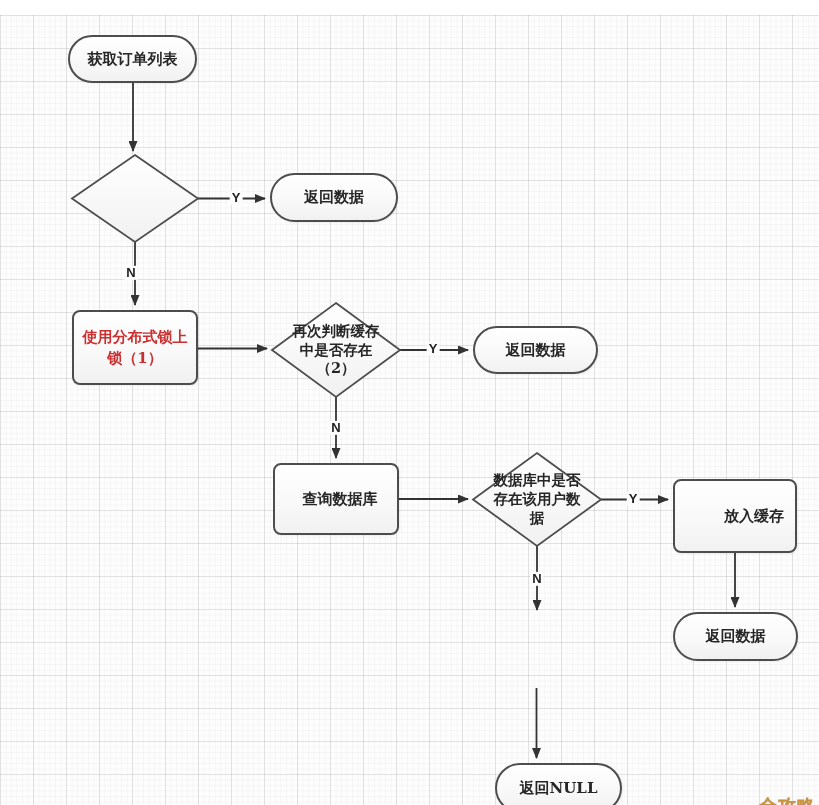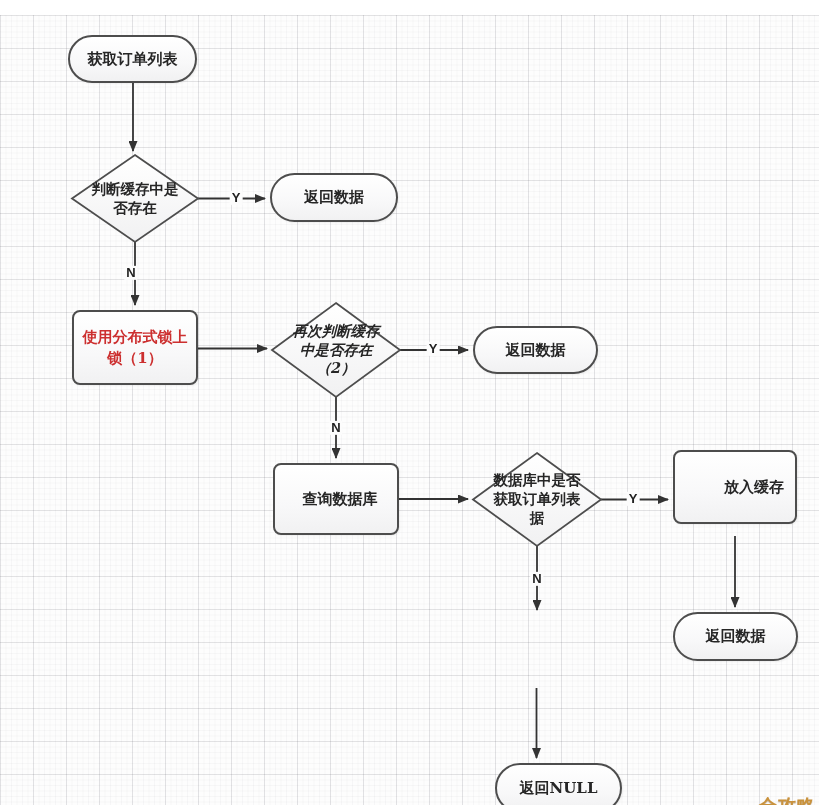--- a/index.html
+++ b/index.html
@@ -100,36 +100,34 @@
 
   <div class="node terminator" style="left:270px;top:158px;width:128px;height:49px;">返回数据</div>
 
   <div class="node process red" style="left:72px;top:295px;width:126px;height:75px;">使用分布式锁上
 锁（1）</div>
 
   <div class="node terminator" style="left:473px;top:311px;width:125px;height:48px;">返回数据</div>
 
   <div class="node process" style="left:273px;top:448px;width:126px;height:72px;padding-left:8px;">查询数据库</div>
 
-  <div class="node process" style="left:673px;top:435px;width:124px;height:74px;padding-left:38px;">放入缓存</div>
+  <div class="node process" style="left:673px;top:464px;width:124px;height:74px;padding-left:38px;">放入缓存</div>
 
   <div class="node terminator" style="left:673px;top:597px;width:125px;height:49px;">返回数据</div>
 
 
   <div class="node terminator" style="left:495px;top:748px;width:127px;height:50px;">返回NULL</div>
 
-  <div class="diamond-label" style="left:73px;top:152px;width:124px;height:63px;">判断缓存中是
-否存在</div>
 
-  <div class="diamond-label red" style="left:274px;top:299px;width:124px;height:72px;font-style:italic;">再次判断缓存
+  <div class="diamond-label red" style="left:274px;top:299px;width:124px;height:72px;">再次判断缓存
 中是否存在
 （2）</div>
 
   <div class="diamond-label" style="left:475px;top:448px;width:124px;height:73px;">数据库中是否
-获取订单列表
+存在该用户数
 据</div>
 
   <span class="edge-label" style="left:236px;top:183px;">Y</span>
   <span class="edge-label" style="left:131px;top:258px;">N</span>
   <span class="edge-label" style="left:433px;top:334px;">Y</span>
   <span class="edge-label" style="left:336px;top:413px;">N</span>
   <span class="edge-label" style="left:633px;top:484px;">Y</span>
   <span class="edge-label" style="left:537px;top:564px;">N</span>
 
   <div class="watermark">全攻略</div>

